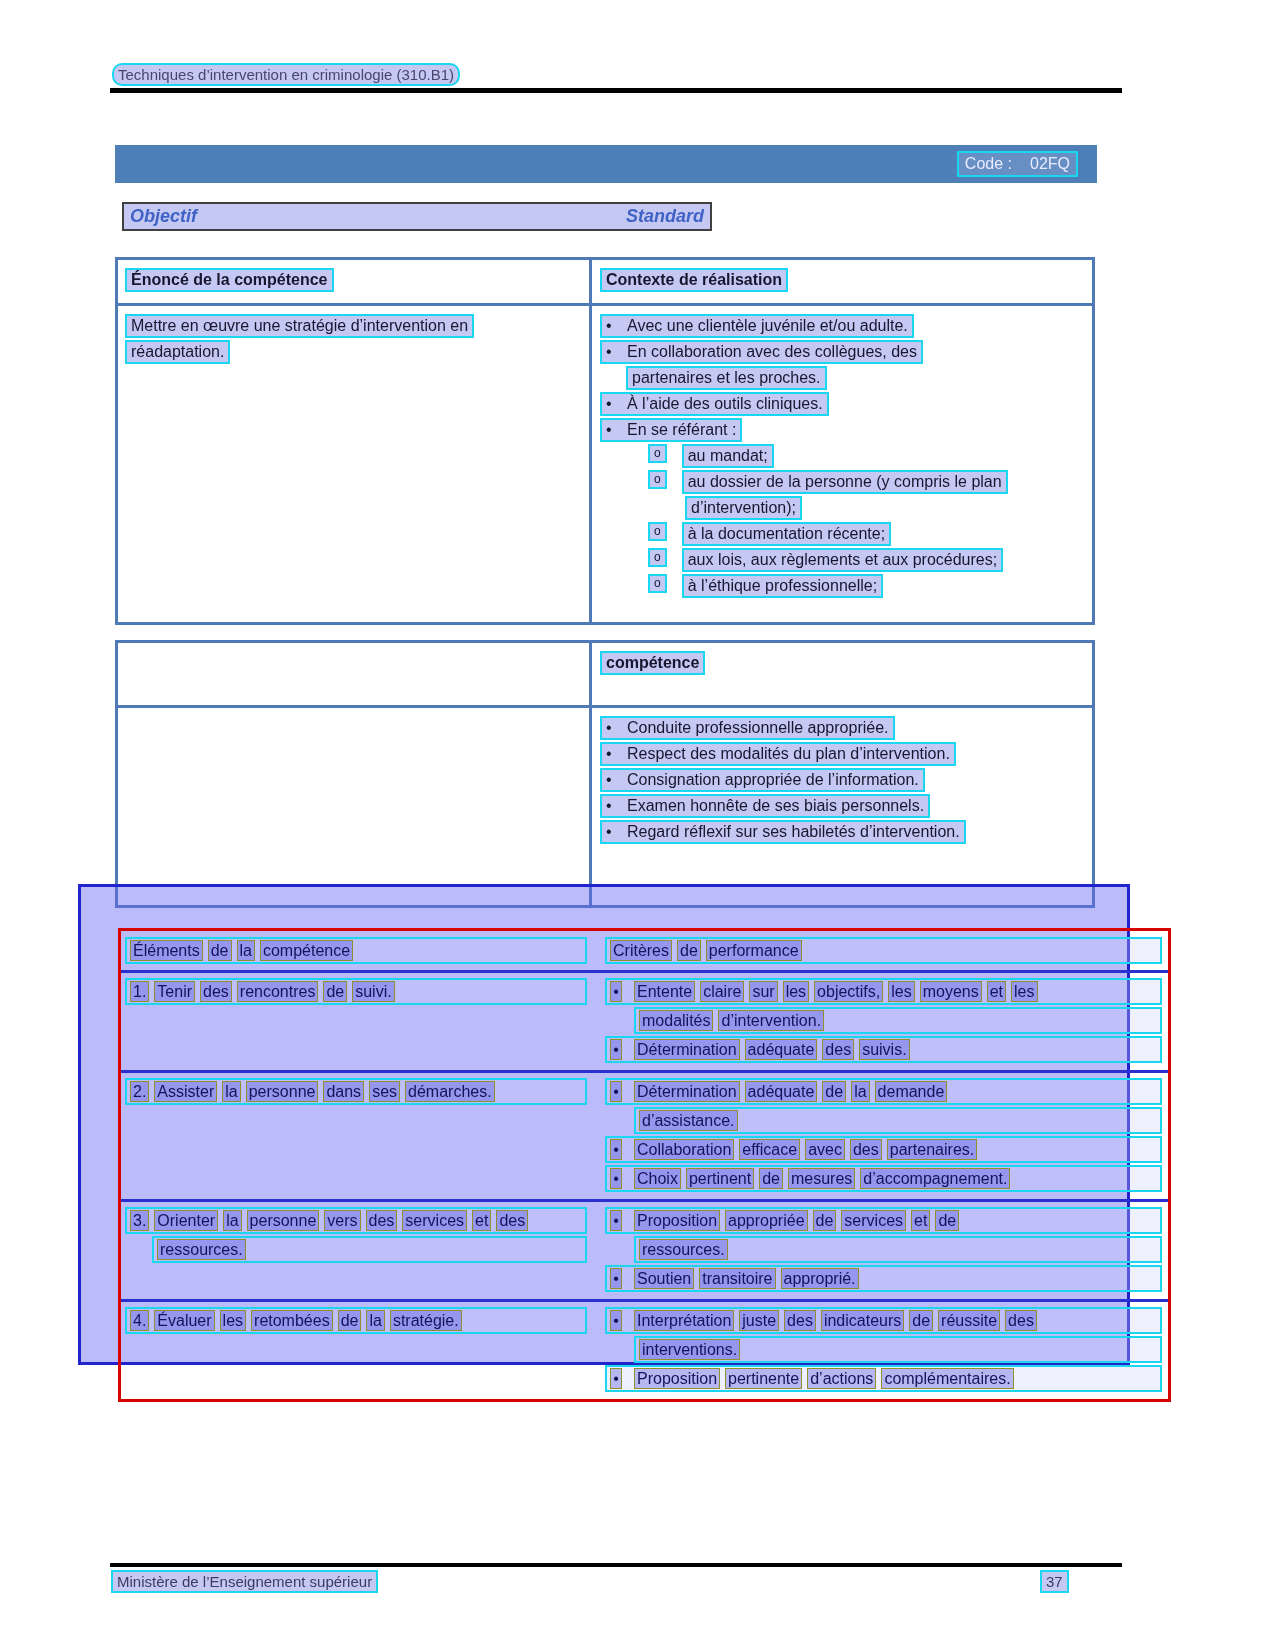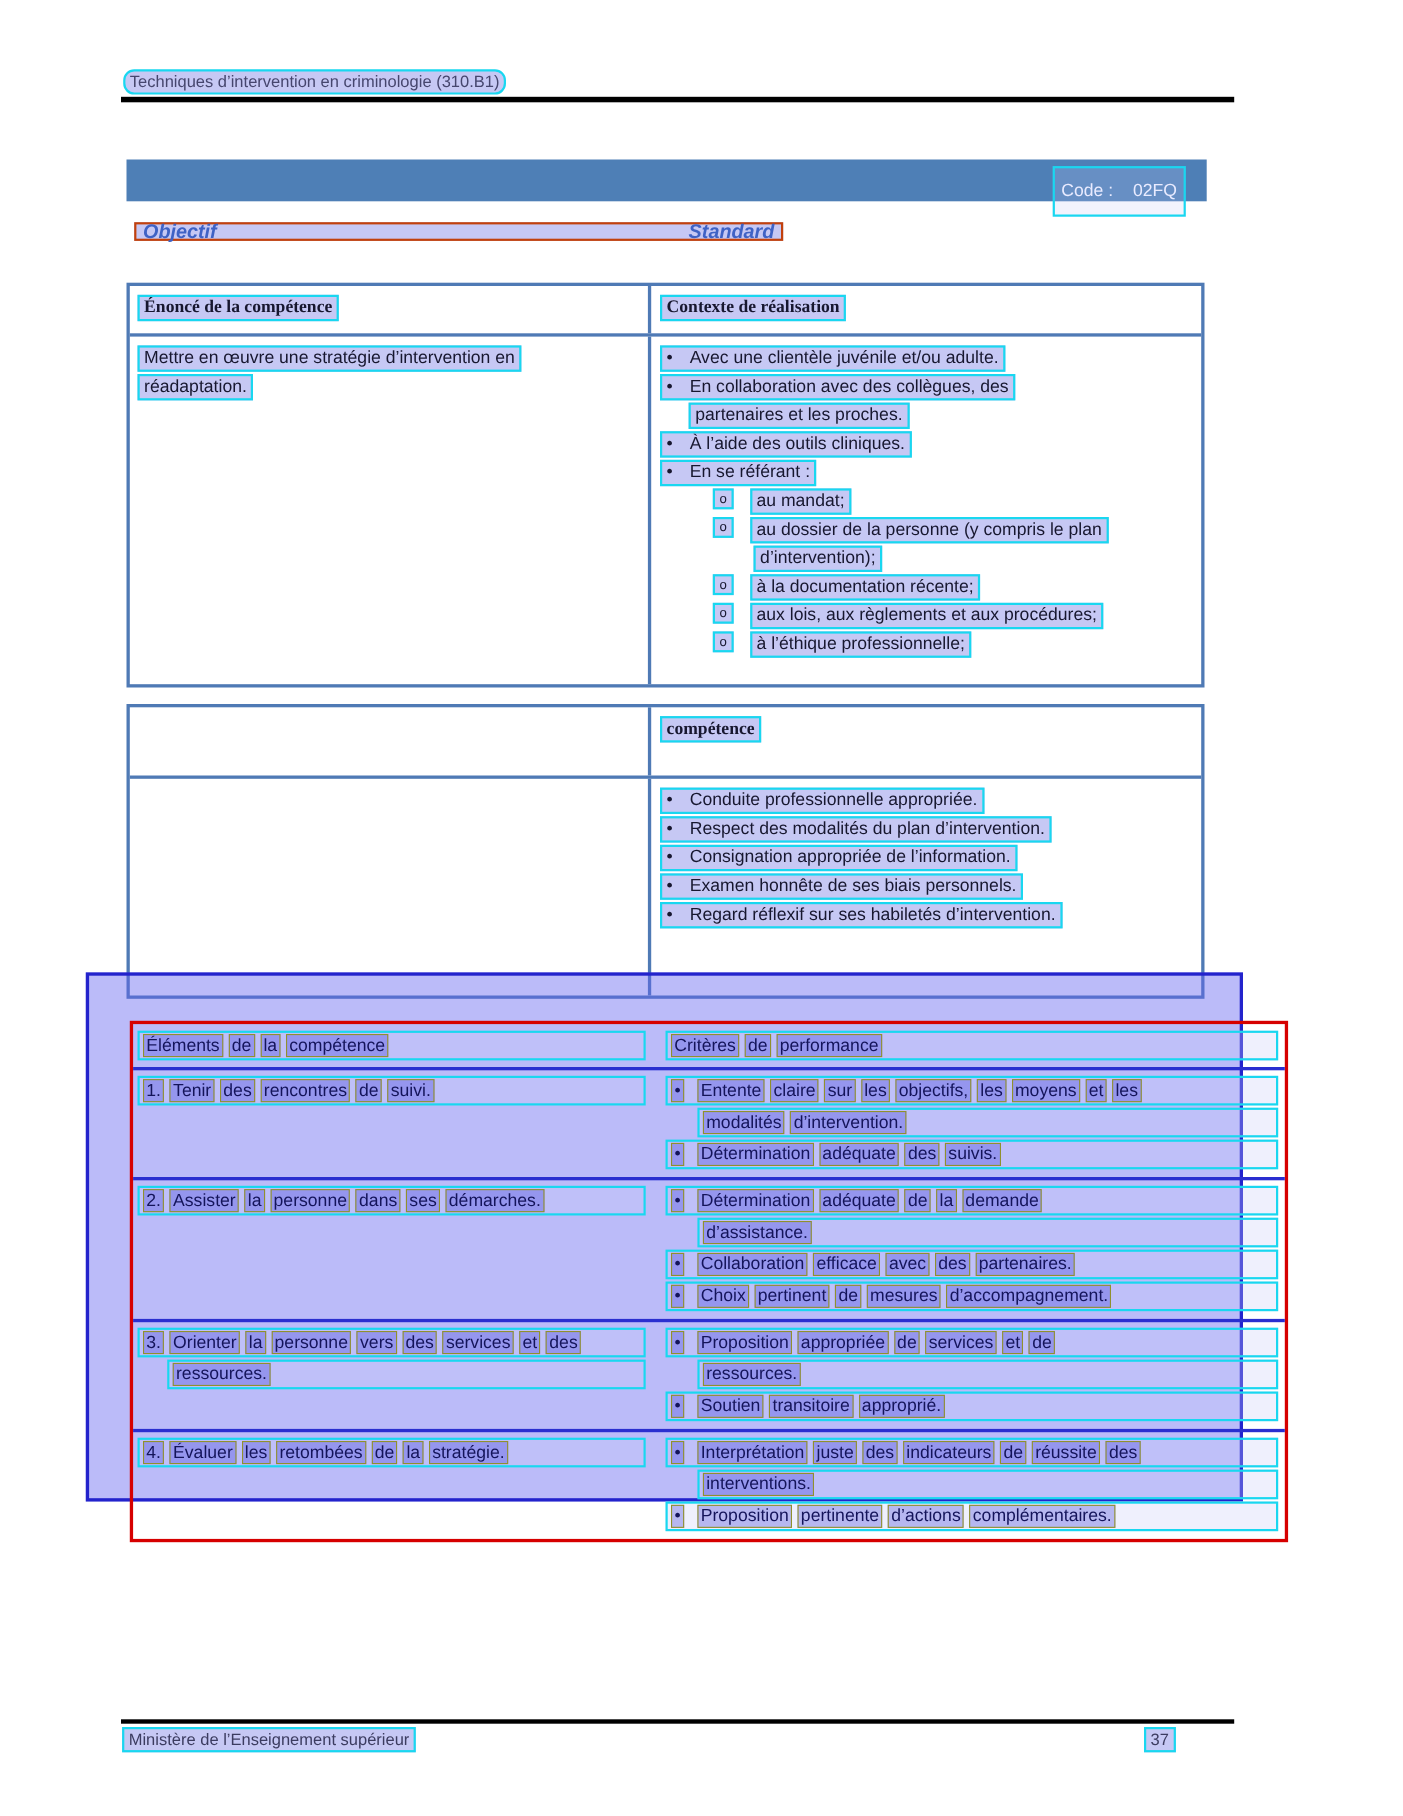--- a/index.html
+++ b/index.html
@@ -7,32 +7,32 @@
   body { font-family: "Liberation Sans", sans-serif; position: relative; }
   .page { position: absolute; inset: 0; width: 1275px; height: 1651px; overflow: hidden; }
 
   .rule { position: absolute; background: #000000; }
   .rule-top { left: 110px; top: 88px; width: 1012px; height: 5px; }
   .f-rule  { left: 110px; top: 1563px; width: 1012px; height: 4px; }
 
   
   .hl { display: inline-block; background: #c6c8f4; border: 2px solid #19d7f0;
         padding: 1px 4px; font-size: 16px; line-height: 18px; color: #17172f; }
-  .bold { font-weight: bold; font-family: Liberation Serif, serif; }
+  .bold { font-weight: bold; }
 
   .doc-title { position: absolute; left: 112px; top: 63px; font-size: 15px; line-height: 17px; color: #46466e; border-radius: 10px; }
 
   .banner { position: absolute; left: 115px; top: 145px; width: 982px; height: 38px; background: #4e7fb6; }
   .code-box { position: absolute; right: 19px; top: 6px; border: 2px solid #19d7f0;
               background: rgba(198,200,244,0.22); color: #e9ebff; font-size: 16px;
-              padding: 12px 6px; white-space: nowrap; margin-left: 39px; }
+              padding: 2px 6px; white-space: nowrap; margin-left: 39px; }
   .code-gap { display: inline-block; width: 18px; }
 
-  .obj-row { position: absolute; left: 122px; top: 202px; width: 590px; height: 17px;
-             background: #c6c8f4; border: 2px solid #c2410c; display: flex;
+  .obj-row { position: absolute; left: 122px; top: 202px; width: 590px; height: 29px;
+             background: #c6c8f4; border: 2px solid #404040; display: flex;
              justify-content: space-between; align-items: center; padding: 0 6px;
              font-style: italic; font-weight: bold; font-size: 18px; color: #3f62c5; }
 
   
   .tbl { position: absolute; left: 115px; width: 980px; border: 3px solid #4f7ab5; background: #ffffff; }
   .table1 { top: 257px; height: 368px; display: flex; flex-direction: column; }
   .table2 { top: 640px; height: 268px; display: flex; flex-direction: column; }
   .t-row { display: flex; flex: 1; min-height: 0; }
   .t-head { flex: 0 0 46px; border-bottom: 3px solid #4f7ab5; }
   .t2-head { flex: 0 0 65px; border-bottom: 3px solid #4f7ab5; }

